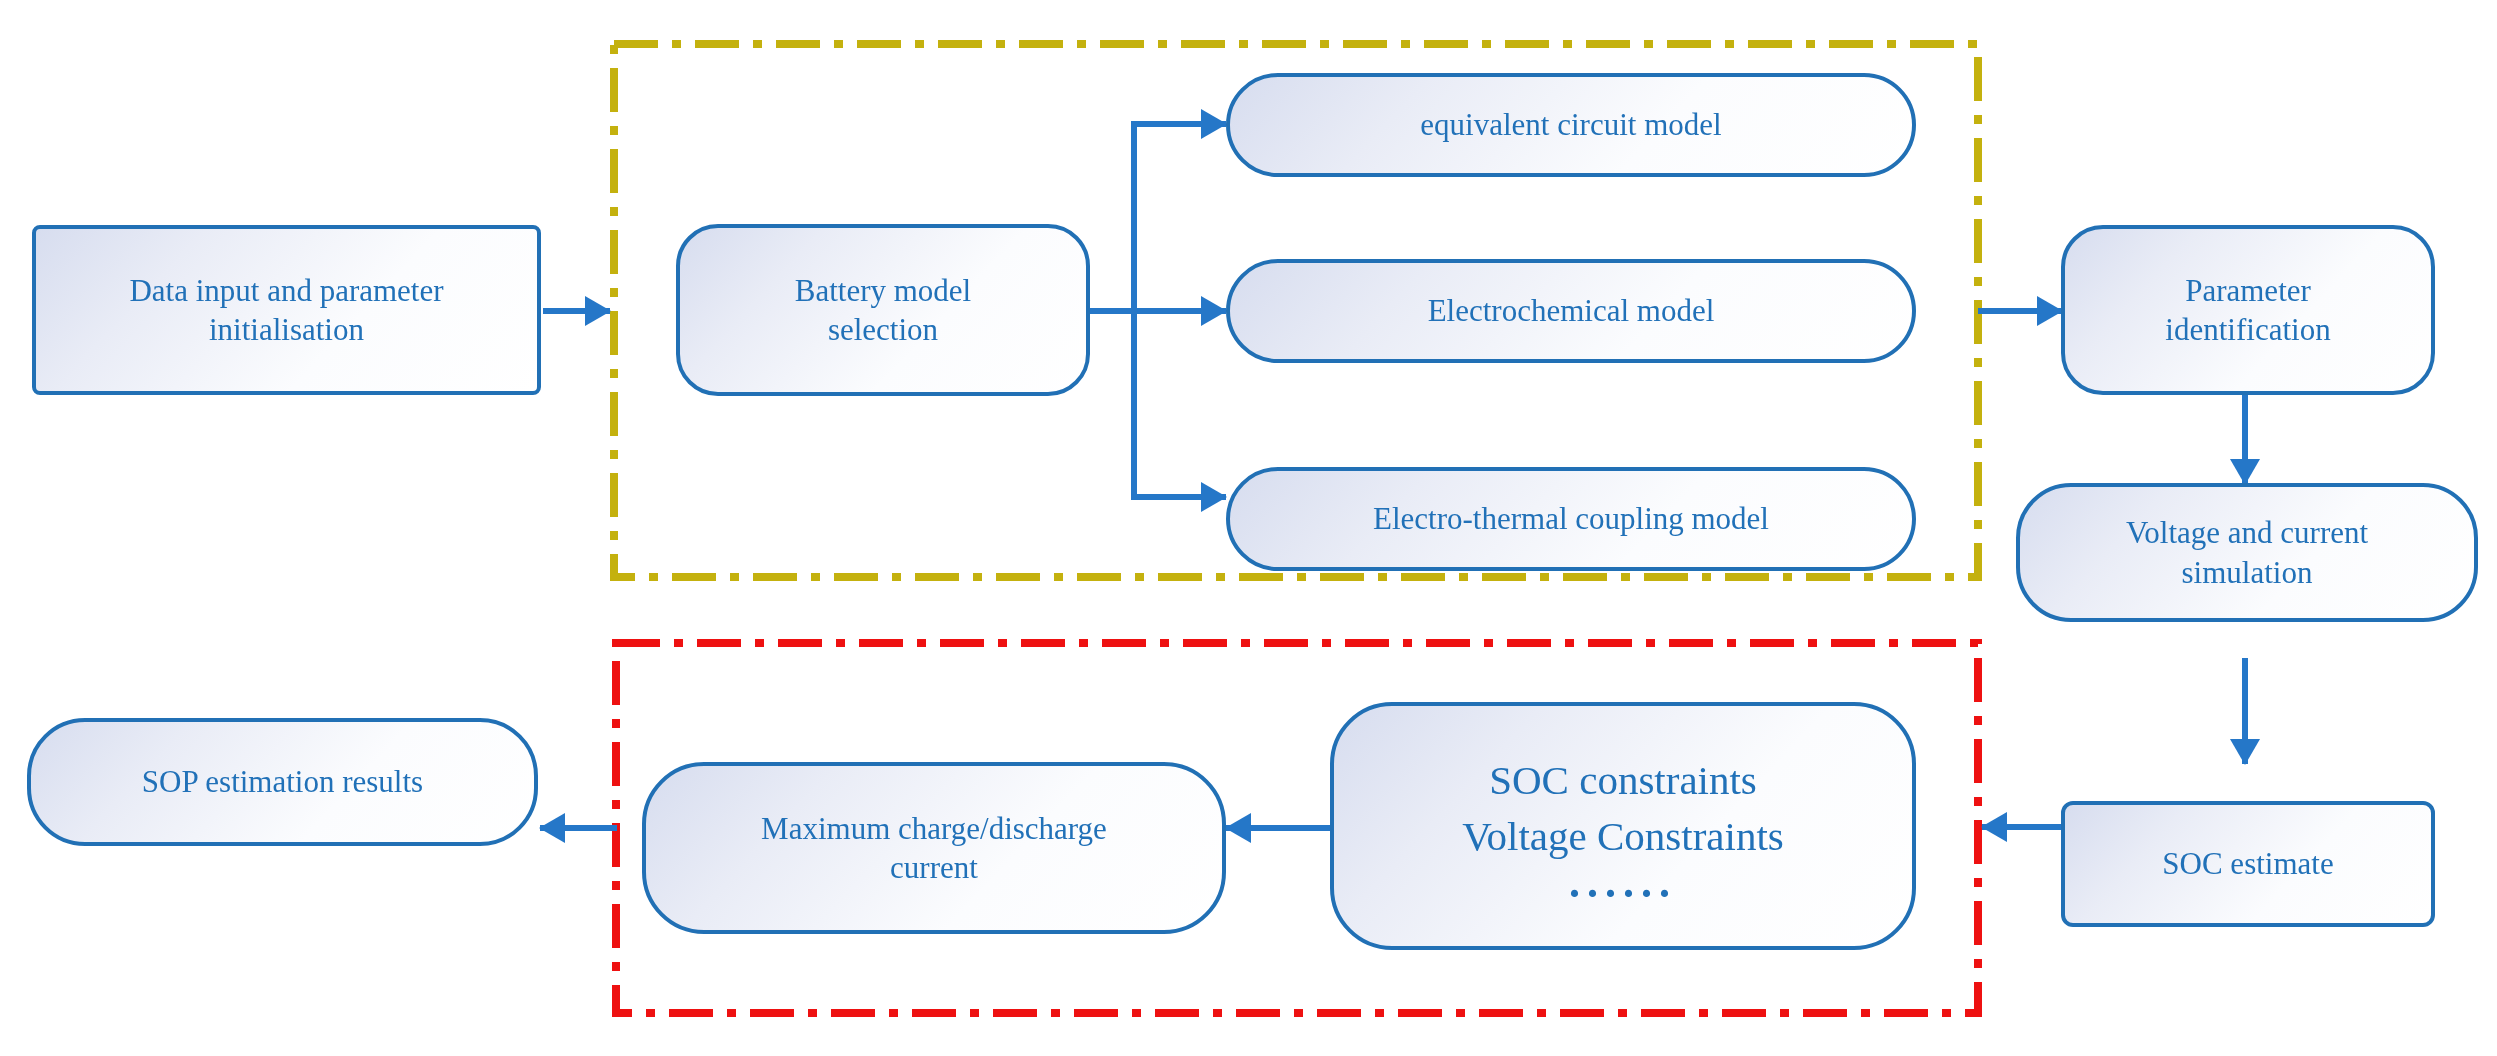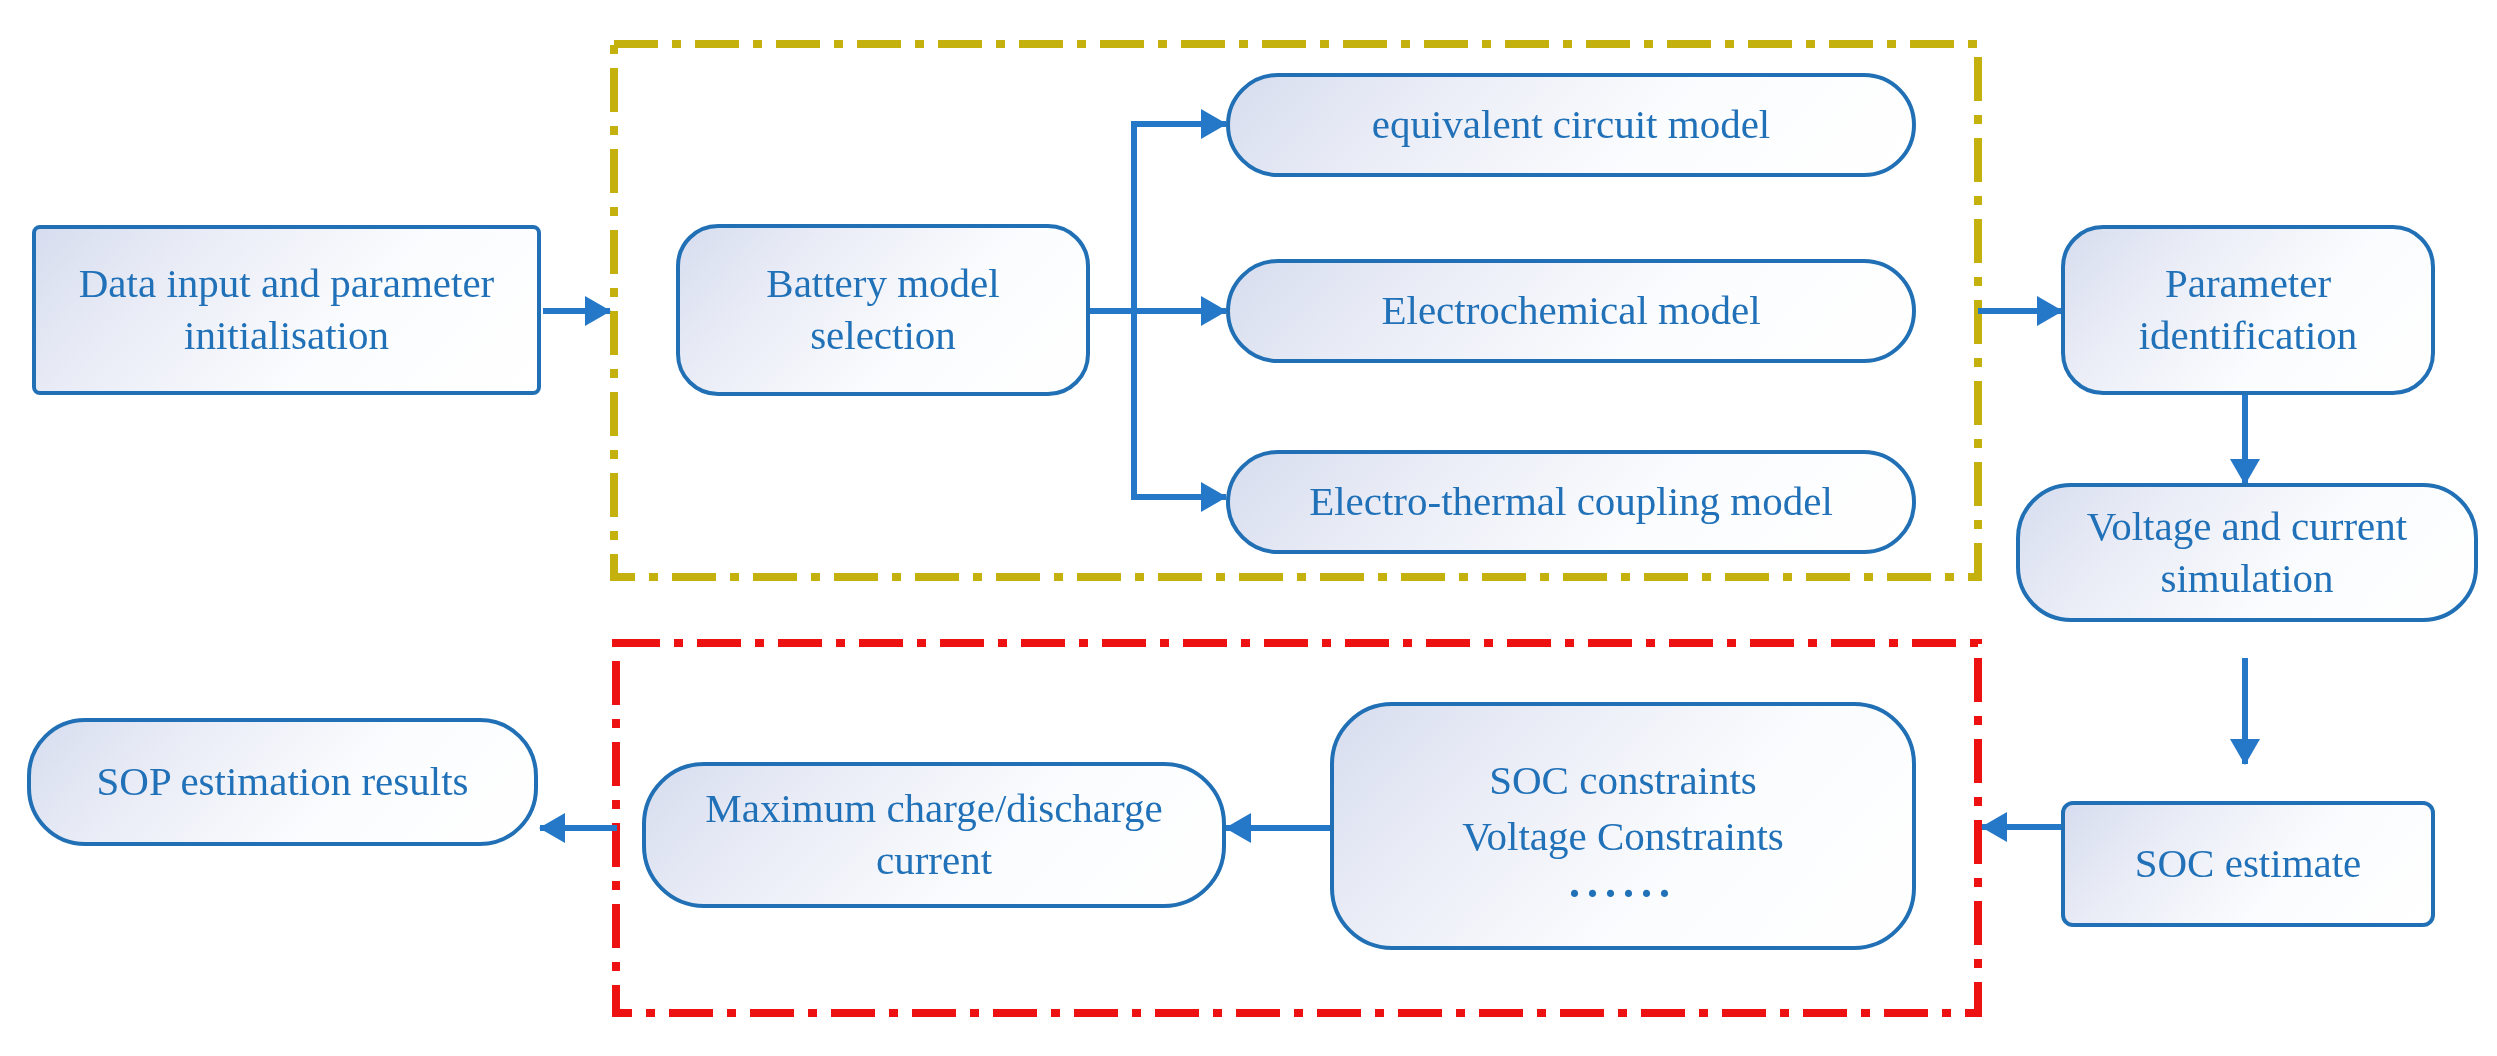--- a/index.html
+++ b/index.html
@@ -22,21 +22,21 @@
   .arrowhead{fill:var(--arrow);}
   .group-rect{fill:none;stroke-dasharray:44 14 9 14;stroke-width:8;}
   .group-rect.yellow{stroke:var(--group-yellow);}
   .group-rect.red{stroke:var(--group-red);}
   .node{
     position:absolute;z-index:1;box-sizing:border-box;
     border:4px solid var(--node-border);
     background:linear-gradient(133deg,#d7ddef 0%,#e9ecf6 26%,#fbfcfe 62%,#ffffff 100%);
     display:flex;flex-direction:column;align-items:center;justify-content:center;
     text-align:center;color:var(--node-text);
-    font-size:41px;line-height:1.26;
+    font-size:31px;line-height:1.26;
   }
   .node .ln{display:block;white-space:nowrap;}
   .node.constraints{font-size:41px;line-height:1.38;}
   .dots{font-weight:bold;letter-spacing:7px;line-height:.8;font-size:44px;}
 </style>
 </head>
 <body>
 
 <div id="canvas">
 
@@ -82,21 +82,21 @@
   </div>
 
   <div class="node" style="left:1226px;top:73px;width:690px;height:104px;border-radius:52px;">
     <span class="ln">equivalent circuit model</span>
   </div>
 
   <div class="node" style="left:1226px;top:259px;width:690px;height:104px;border-radius:52px;text-align:center;">
     <span class="ln">Electrochemical model</span>
   </div>
 
-  <div class="node" style="left:1226px;top:450px;width:690px;height:104px;border-radius:52px;">
+  <div class="node" style="left:1226px;top:467px;width:690px;height:104px;border-radius:52px;">
     <span class="ln">Electro-thermal coupling model</span>
   </div>
 
   <div class="node" style="left:2061px;top:225px;width:374px;height:170px;border-radius:42px;">
     <span class="ln">Parameter</span>
     <span class="ln">identification</span>
   </div>
 
   <div class="node" style="left:2016px;top:483px;width:462px;height:139px;border-radius:55px;font-family:Liberation Serif, serif;">
     <span class="ln">Voltage and current</span>
@@ -106,21 +106,21 @@
   <div class="node" style="left:2061px;top:801px;width:374px;height:126px;border-radius:12px;">
     <span class="ln">SOC estimate</span>
   </div>
 
   <div class="node constraints" style="left:1330px;top:702px;width:586px;height:248px;border-radius:62px;">
     <span class="ln">SOC constraints</span>
     <span class="ln">Voltage Constraints</span>
     <span class="ln dots">......</span>
   </div>
 
-  <div class="node" style="left:642px;top:762px;width:584px;height:146px;border-radius:62px;">
+  <div class="node" style="left:642px;top:762px;width:584px;height:172px;border-radius:62px;">
     <span class="ln">Maximum charge/discharge</span>
     <span class="ln">current</span>
   </div>
 
   <div class="node" style="left:27px;top:718px;width:511px;height:128px;border-radius:58px;">
     <span class="ln">SOP estimation results</span>
   </div>
 
 </div>
 

